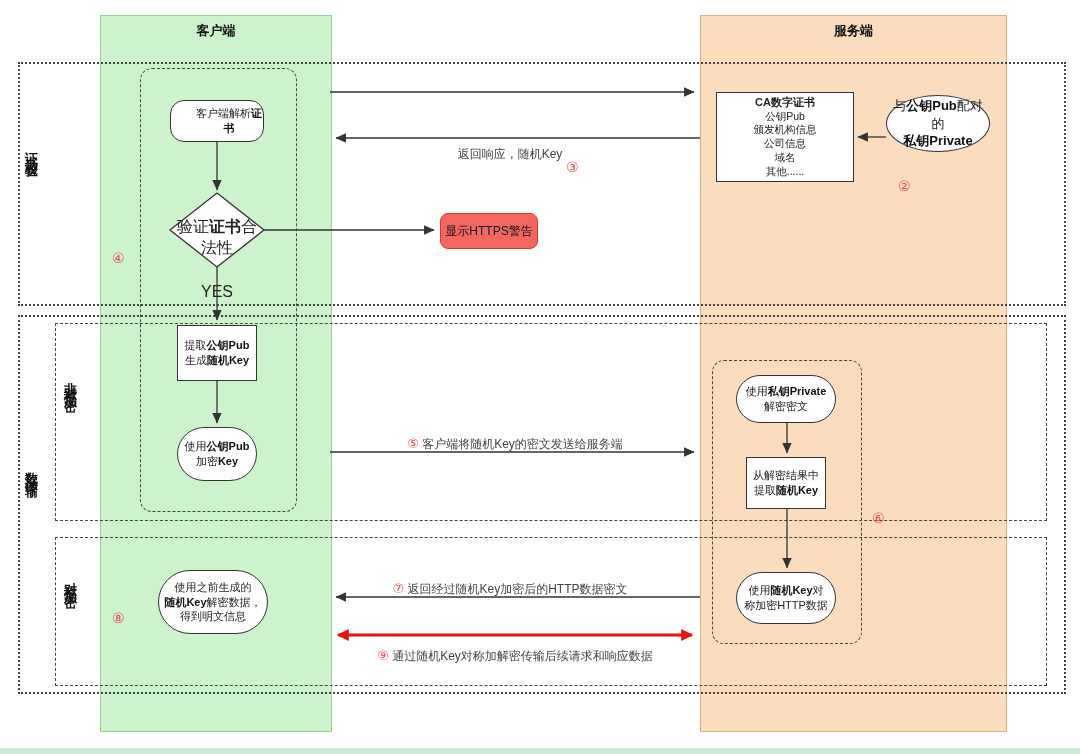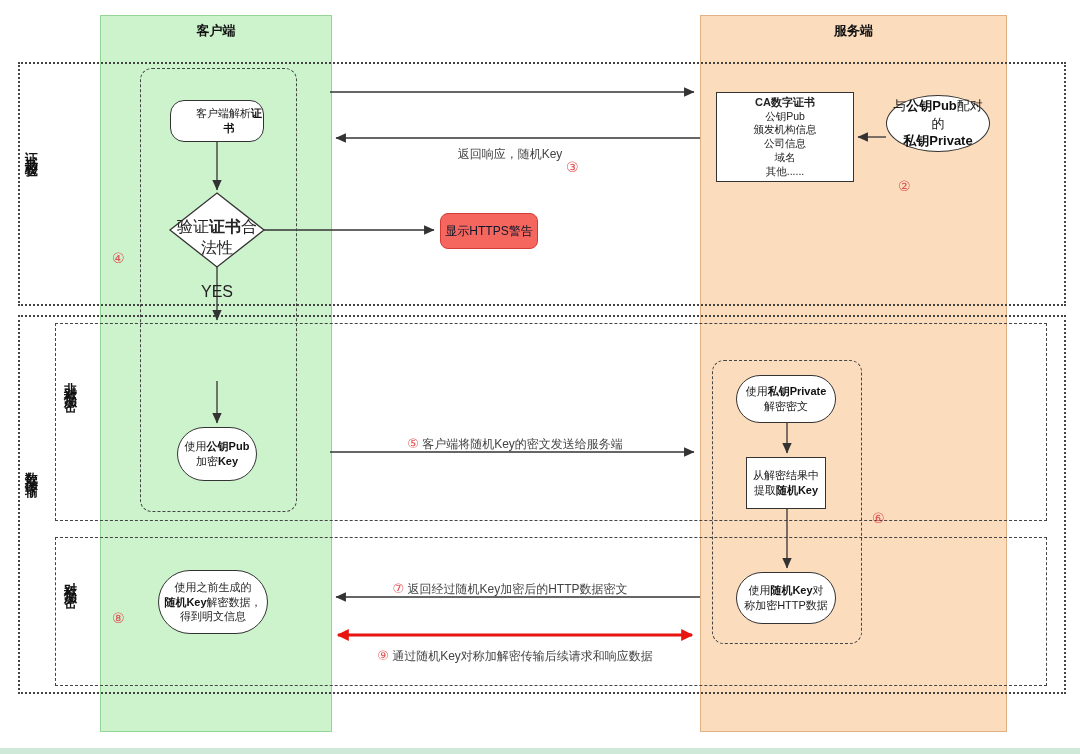--- a/index.html
+++ b/index.html
@@ -79,20 +79,24 @@
   <div class="dtext" style="left:172px;top:217px;width:90px;">
     <span>验证</span><b>证书</b><span>合法性</span>
   </div>
 
   <div class="warningbox" style="left:440px;top:213px;width:96px;height:34px;">
     <span>显示HTTPS警告</span>
   </div>
 
   <div class="dtext" style="left:200px;top:283px;width:34px;">YES</div>
 
+  <div class="node" style="left:177px;top:325px;width:80px;height:56px;">
+    <div><span>提取</span><b>公钥Pub</b></div>
+    <div><span>生成</span><b>随机Key</b></div>
+  </div>
 
   <div class="node" style="left:177px;top:427px;width:80px;height:54px;border-radius:27px;">
     <div><span>使用</span><b>公钥Pub</b></div>
     <div><span>加密</span><b>Key</b></div>
   </div>
 
   <div class="node" style="left:158px;top:570px;width:110px;height:64px;border-radius:32px;">
     <div>使用之前生成的</div>
     <div><b>随机Key</b><span>解密数据，</span></div>
     <div>得到明文信息</div>

